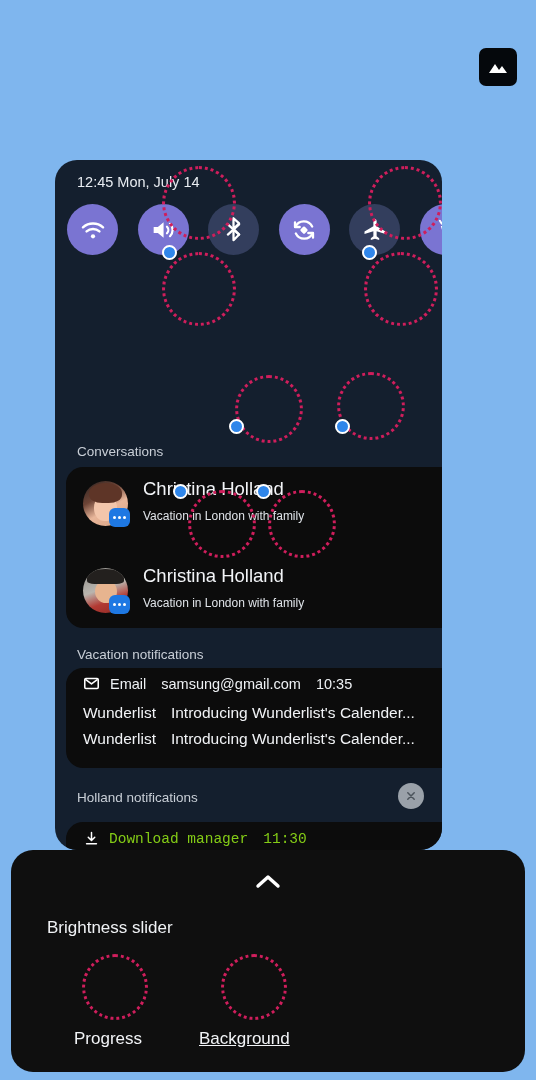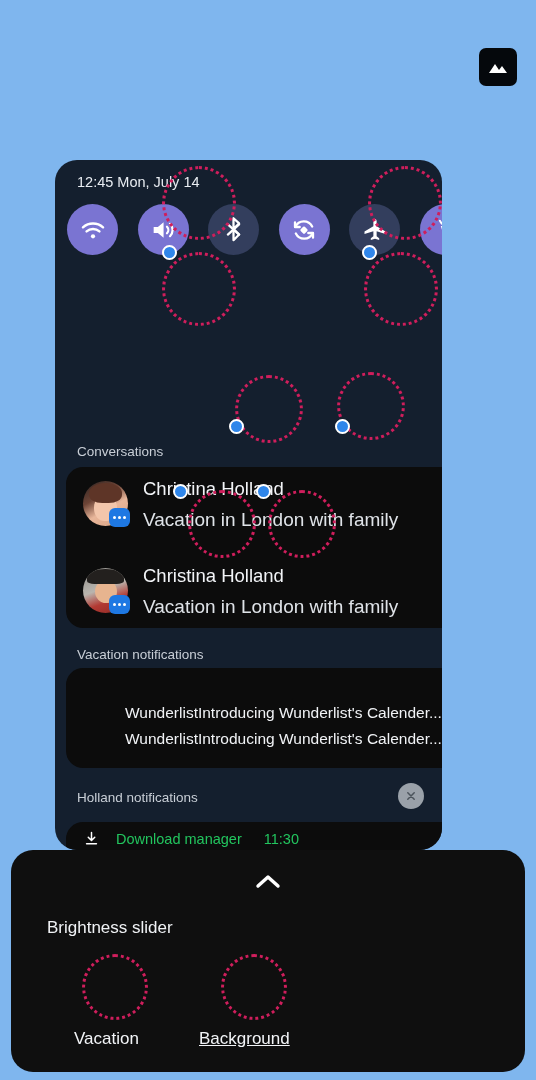--- a/index.html
+++ b/index.html
@@ -191,21 +191,21 @@
 
   .conv-name {
     position: absolute;
     left: 77px; top: 9px;
     font-size: 18.5px;
     color: #f2f4f7;
   }
   .conv-sub {
     position: absolute;
     left: 77px; top: 40px;
-    font-size: 19px;
+    font-size: 12px;
     color: #dfe3e8;
   }
   .conv-count {
     position: absolute;
     right: 15px; top: 39px;
     font-size: 15.5px;
     color: #f0f2f5;
   }
 
   
@@ -222,44 +222,44 @@
   .alert-head .addr { margin-left: 6px; }
   .alert-head .time { margin-left: 6px; }
   .chevron-btn {
     position: absolute;
     right: 14px;
   }
   .alert-line {
     position: absolute;
     left: 17px;
     display: flex;
-    gap: 0;
+    gap: 15px;
     font-size: 15.5px;
     color: #f1f3f6;
     white-space: nowrap;
-    margin-left: 42px;
   }
   .alert-line.l1 { top: 36px; }
   .alert-line.l2 { top: 62px; }
   .alert-count {
     position: absolute;
     right: 15px; top: 64px;
     font-size: 15.5px;
     color: #f0f2f5;
   }
 
   
   .silent-head {
     position: absolute;
     left: 17px; top: 8px;
     display: flex;
     align-items: center;
-    gap: 16px;
+    gap: 9px;
     font-size: 14.5px;
-    color: #22c55e;
+    color: #84cc16;
+    font-family: Liberation Mono, monospace;
   }
   .silent-head .time { margin-left: 6px; }
 
   
   .bottom-sheet {
     position: absolute;
     left: 11px; bottom: 8px;
     width: 514px;
     height: 222px;
     background: #0f0f0f;
@@ -403,20 +403,29 @@
       </div>
       <div class="conv-name">Christina Holland</div>
       <div class="conv-sub">Vacation in London with family</div>
       <div class="conv-count">7</div>
     </div>
   </div>
 
   <div class="section-label" id="lbl-alerting">Vacation notifications</div>
 
   <div class="notif-card" id="card-alerting">
+    <div class="alert-head">
+      <svg width="17" height="17" viewBox="0 0 24 24">
+        <rect x="2.5" y="5" width="19" height="14" rx="1.6" fill="none" stroke="#fff" stroke-width="2.2"></rect>
+        <path d="M3.4 6.2 12 12.6l8.6-6.4" fill="none" stroke="#fff" stroke-width="2.2" stroke-linejoin="round"></path>
+      </svg>
+      <span class="app">Email</span>
+      <span class="addr">samsung@gmail.com</span>
+      <span class="time">10:35</span>
+    </div>
     <div class="chevron-btn" style="top:12px">
       <svg width="17" height="17" viewBox="0 0 24 24">
         <path d="M5.5 9 12 15.2 18.5 9" fill="none" stroke="#b9c0c8" stroke-width="2.1" stroke-linecap="round" stroke-linejoin="round"></path>
       </svg>
     </div>
 
     <div class="alert-line l1">
       <span>Wunderlist</span>
       <span>Introducing Wunderlist's Calender...</span>
     </div>
@@ -450,21 +459,21 @@
 </div>
 
 <div class="bottom-sheet">
   <div class="sheet-chevron">
     <svg width="30" height="20" viewBox="0 0 30 20">
       <path d="M5 14 15 5 25 14" fill="none" stroke="#ffffff" stroke-width="3.4" stroke-linecap="round" stroke-linejoin="round"></path>
     </svg>
   </div>
 </div>
 <div class="sheet-label">Brightness slider</div>
-<div class="sheet-caption" id="cap-progress">Vacation</div>
+<div class="sheet-caption" id="cap-progress">Progress</div>
 <div class="sheet-caption" id="cap-background">Background</div>
 
 <div class="anno-layer">
   <div class="anno-circle" style="left:162px; top:166px; width:68px; height:68px;"></div>
   <div class="anno-circle" style="left:368px; top:166px; width:68px; height:68px;"></div>
   <div class="anno-circle" style="left:162px; top:252px; width:68px; height:68px;"></div>
   <div class="anno-circle" style="left:364px; top:252px; width:68px; height:68px;"></div>
   <div class="anno-circle" style="left:235px; top:375px; width:62px; height:62px;"></div>
   <div class="anno-circle" style="left:337px; top:372px; width:62px; height:62px;"></div>
   <div class="anno-circle" style="left:188px; top:490px; width:62px; height:62px;"></div>

